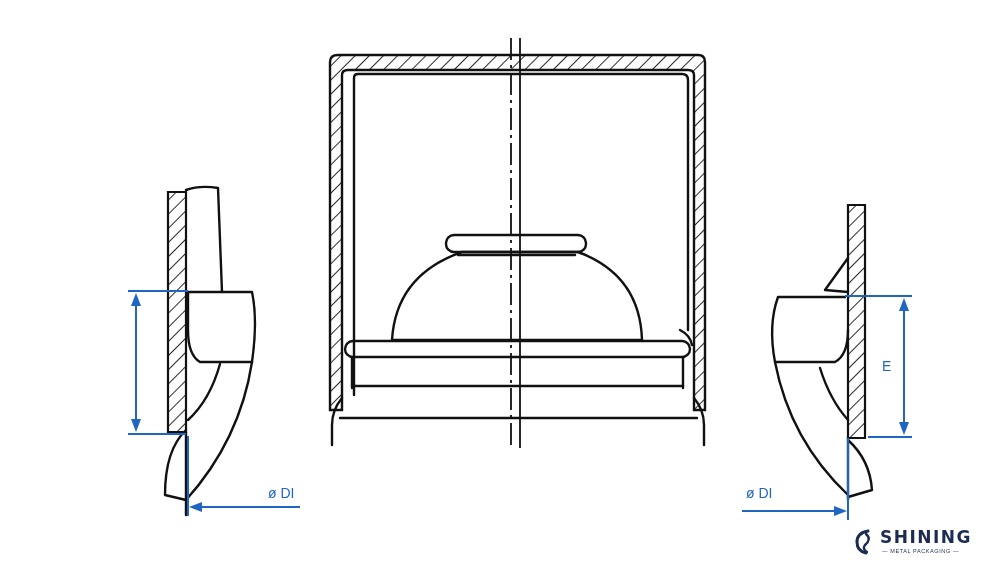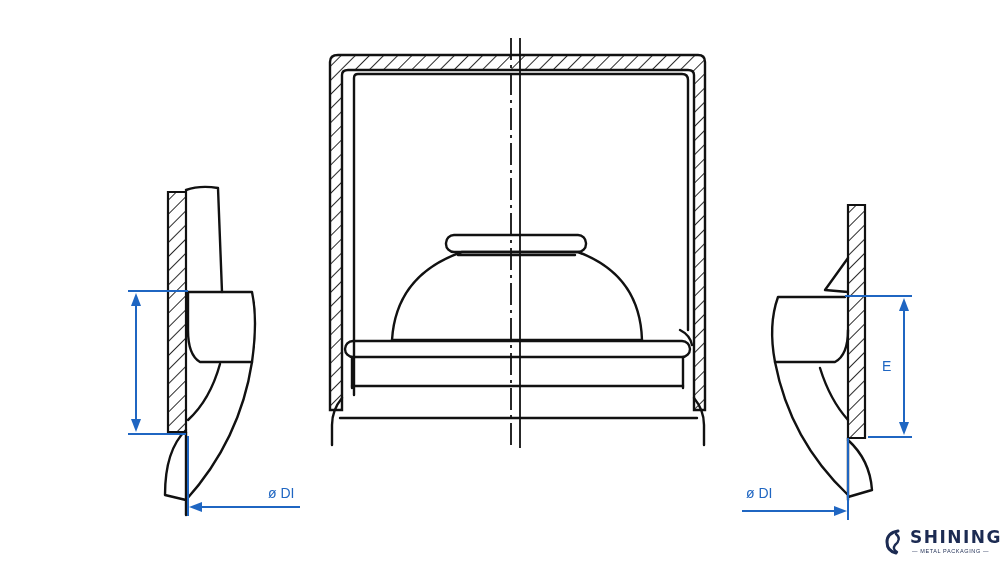--- a/index.html
+++ b/index.html
@@ -1,21 +1,21 @@
 <!DOCTYPE html>
 <html><head>
 <meta charset="utf-8">
 <style>
   html, body { margin: 0; padding: 0; background: #ffffff; }
   body { width: 1000px; height: 563px; position: relative; overflow: hidden; font-family: "Liberation Sans", sans-serif; }
   svg.main { position: absolute; left: 0; top: 0; }
   .ink { stroke: #111111; fill: none; stroke-width: 2.4; stroke-linejoin: round; stroke-linecap: round; }
   .dim { stroke: #1f66c2; stroke-width: 2; fill: none; }
   .dimlbl { fill: #1f66c2; font-family: "Liberation Sans", sans-serif; font-size: 14px; }
-  .logo { position: absolute; left: 882px; top: 527px; width: 116px; height: 32px; }
+  .logo { position: absolute; left: 852px; top: 527px; width: 116px; height: 32px; }
   .logo-word { position: absolute; left: 28px; top: 0; font-family: "DejaVu Sans", sans-serif; font-size: 17px; letter-spacing: 1.5px; color: #1c2b52; font-weight: bold; }
   .logo-sub { position: absolute; left: 30px; top: 21px; font-family: "Liberation Sans", sans-serif; font-size: 5.5px; letter-spacing: 0.6px; color: #1c2b52; white-space: nowrap; }
   .logo-mark { position: absolute; left: 2px; top: 2px; width: 24px; height: 26px; }
 </style>
 </head>
 <body>
 
 <svg class="main" width="1000" height="563" viewBox="0 0 1000 563" xmlns="http://www.w3.org/2000/svg">
   <defs>
     <pattern id="hatchPat" patternUnits="userSpaceOnUse" width="10" height="10" patternTransform="rotate(45)">

